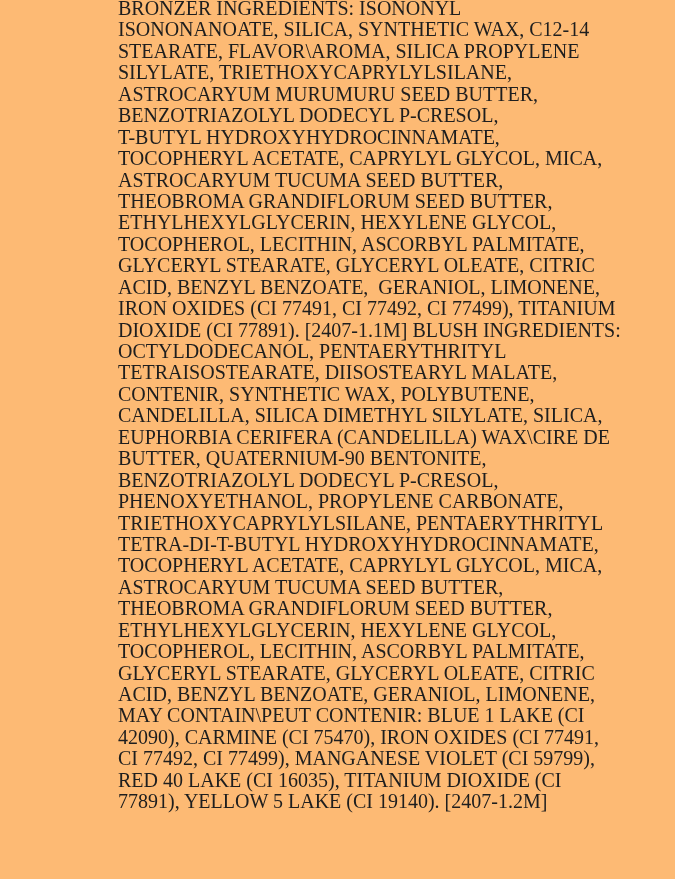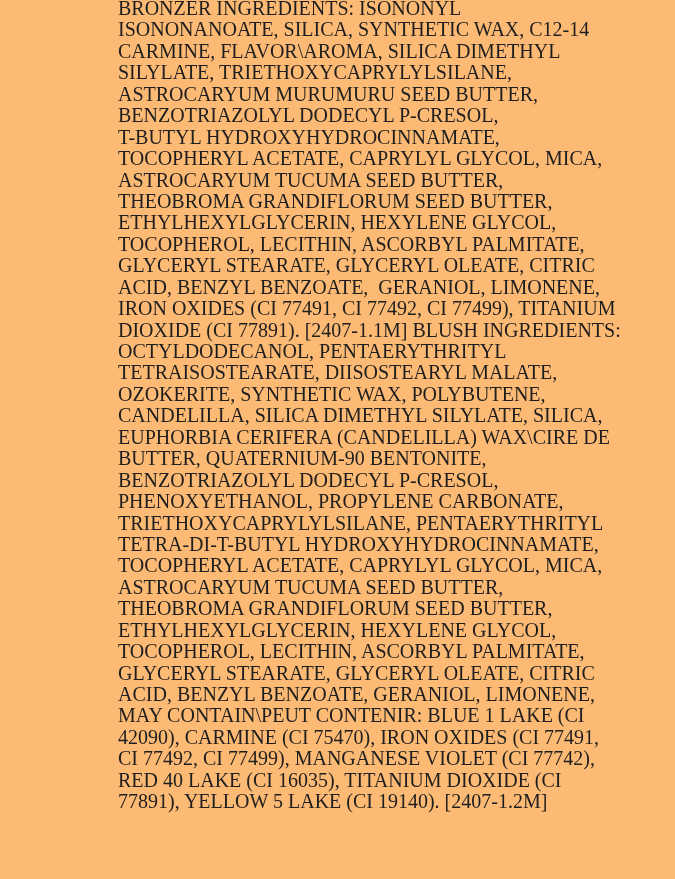--- a/index.html
+++ b/index.html
@@ -29,50 +29,50 @@
     white-space: pre;
   }
 </style>
 </head>
 <body>
 
 <div class="page">
   <div class="text-block">
       <div class="line">BRONZER INGREDIENTS: ISONONYL</div>
       <div class="line">ISONONANOATE, SILICA, SYNTHETIC WAX, C12-14</div>
-      <div class="line">CARMINE, FLAVOR\AROMA, SILICA DIMETHYL</div>
+      <div class="line">STEARATE, FLAVOR\AROMA, SILICA PROPYLENE</div>
       <div class="line">SILYLATE, TRIETHOXYCAPRYLYLSILANE,</div>
       <div class="line">ASTROCARYUM MURUMURU SEED BUTTER,</div>
       <div class="line">BENZOTRIAZOLYL DODECYL P-CRESOL,</div>
       <div class="line">T-BUTYL HYDROXYHYDROCINNAMATE,</div>
       <div class="line">TOCOPHERYL ACETATE, CAPRYLYL GLYCOL, MICA,</div>
       <div class="line">ASTROCARYUM TUCUMA SEED BUTTER,</div>
       <div class="line">THEOBROMA GRANDIFLORUM SEED BUTTER,</div>
       <div class="line">ETHYLHEXYLGLYCERIN, HEXYLENE GLYCOL,</div>
       <div class="line">TOCOPHEROL, LECITHIN, ASCORBYL PALMITATE,</div>
       <div class="line">GLYCERYL STEARATE, GLYCERYL OLEATE, CITRIC</div>
       <div class="line">ACID, BENZYL BENZOATE,  GERANIOL, LIMONENE,</div>
       <div class="line">IRON OXIDES (CI 77491, CI 77492, CI 77499), TITANIUM</div>
       <div class="line">DIOXIDE (CI 77891). [2407-1.1M] BLUSH INGREDIENTS:</div>
       <div class="line">OCTYLDODECANOL, PENTAERYTHRITYL</div>
       <div class="line">TETRAISOSTEARATE, DIISOSTEARYL MALATE,</div>
-      <div class="line">OZOKERITE, SYNTHETIC WAX, POLYBUTENE,</div>
+      <div class="line">CONTENIR, SYNTHETIC WAX, POLYBUTENE,</div>
       <div class="line">CANDELILLA, SILICA DIMETHYL SILYLATE, SILICA,</div>
       <div class="line">EUPHORBIA CERIFERA (CANDELILLA) WAX\CIRE DE</div>
       <div class="line">BUTTER, QUATERNIUM-90 BENTONITE,</div>
       <div class="line">BENZOTRIAZOLYL DODECYL P-CRESOL,</div>
       <div class="line">PHENOXYETHANOL, PROPYLENE CARBONATE,</div>
       <div class="line">TRIETHOXYCAPRYLYLSILANE, PENTAERYTHRITYL</div>
       <div class="line">TETRA-DI-T-BUTYL HYDROXYHYDROCINNAMATE,</div>
       <div class="line">TOCOPHERYL ACETATE, CAPRYLYL GLYCOL, MICA,</div>
       <div class="line">ASTROCARYUM TUCUMA SEED BUTTER,</div>
       <div class="line">THEOBROMA GRANDIFLORUM SEED BUTTER,</div>
       <div class="line">ETHYLHEXYLGLYCERIN, HEXYLENE GLYCOL,</div>
       <div class="line">TOCOPHEROL, LECITHIN, ASCORBYL PALMITATE,</div>
       <div class="line">GLYCERYL STEARATE, GLYCERYL OLEATE, CITRIC</div>
       <div class="line">ACID, BENZYL BENZOATE, GERANIOL, LIMONENE,</div>
       <div class="line">MAY CONTAIN\PEUT CONTENIR: BLUE 1 LAKE (CI</div>
       <div class="line">42090), CARMINE (CI 75470), IRON OXIDES (CI 77491,</div>
-      <div class="line">CI 77492, CI 77499), MANGANESE VIOLET (CI 77742),</div>
+      <div class="line">CI 77492, CI 77499), MANGANESE VIOLET (CI 59799),</div>
       <div class="line">RED 40 LAKE (CI 16035), TITANIUM DIOXIDE (CI</div>
       <div class="line">77891), YELLOW 5 LAKE (CI 19140). [2407-1.2M]</div>
     </div>
 </div>
 
 </body></html>

